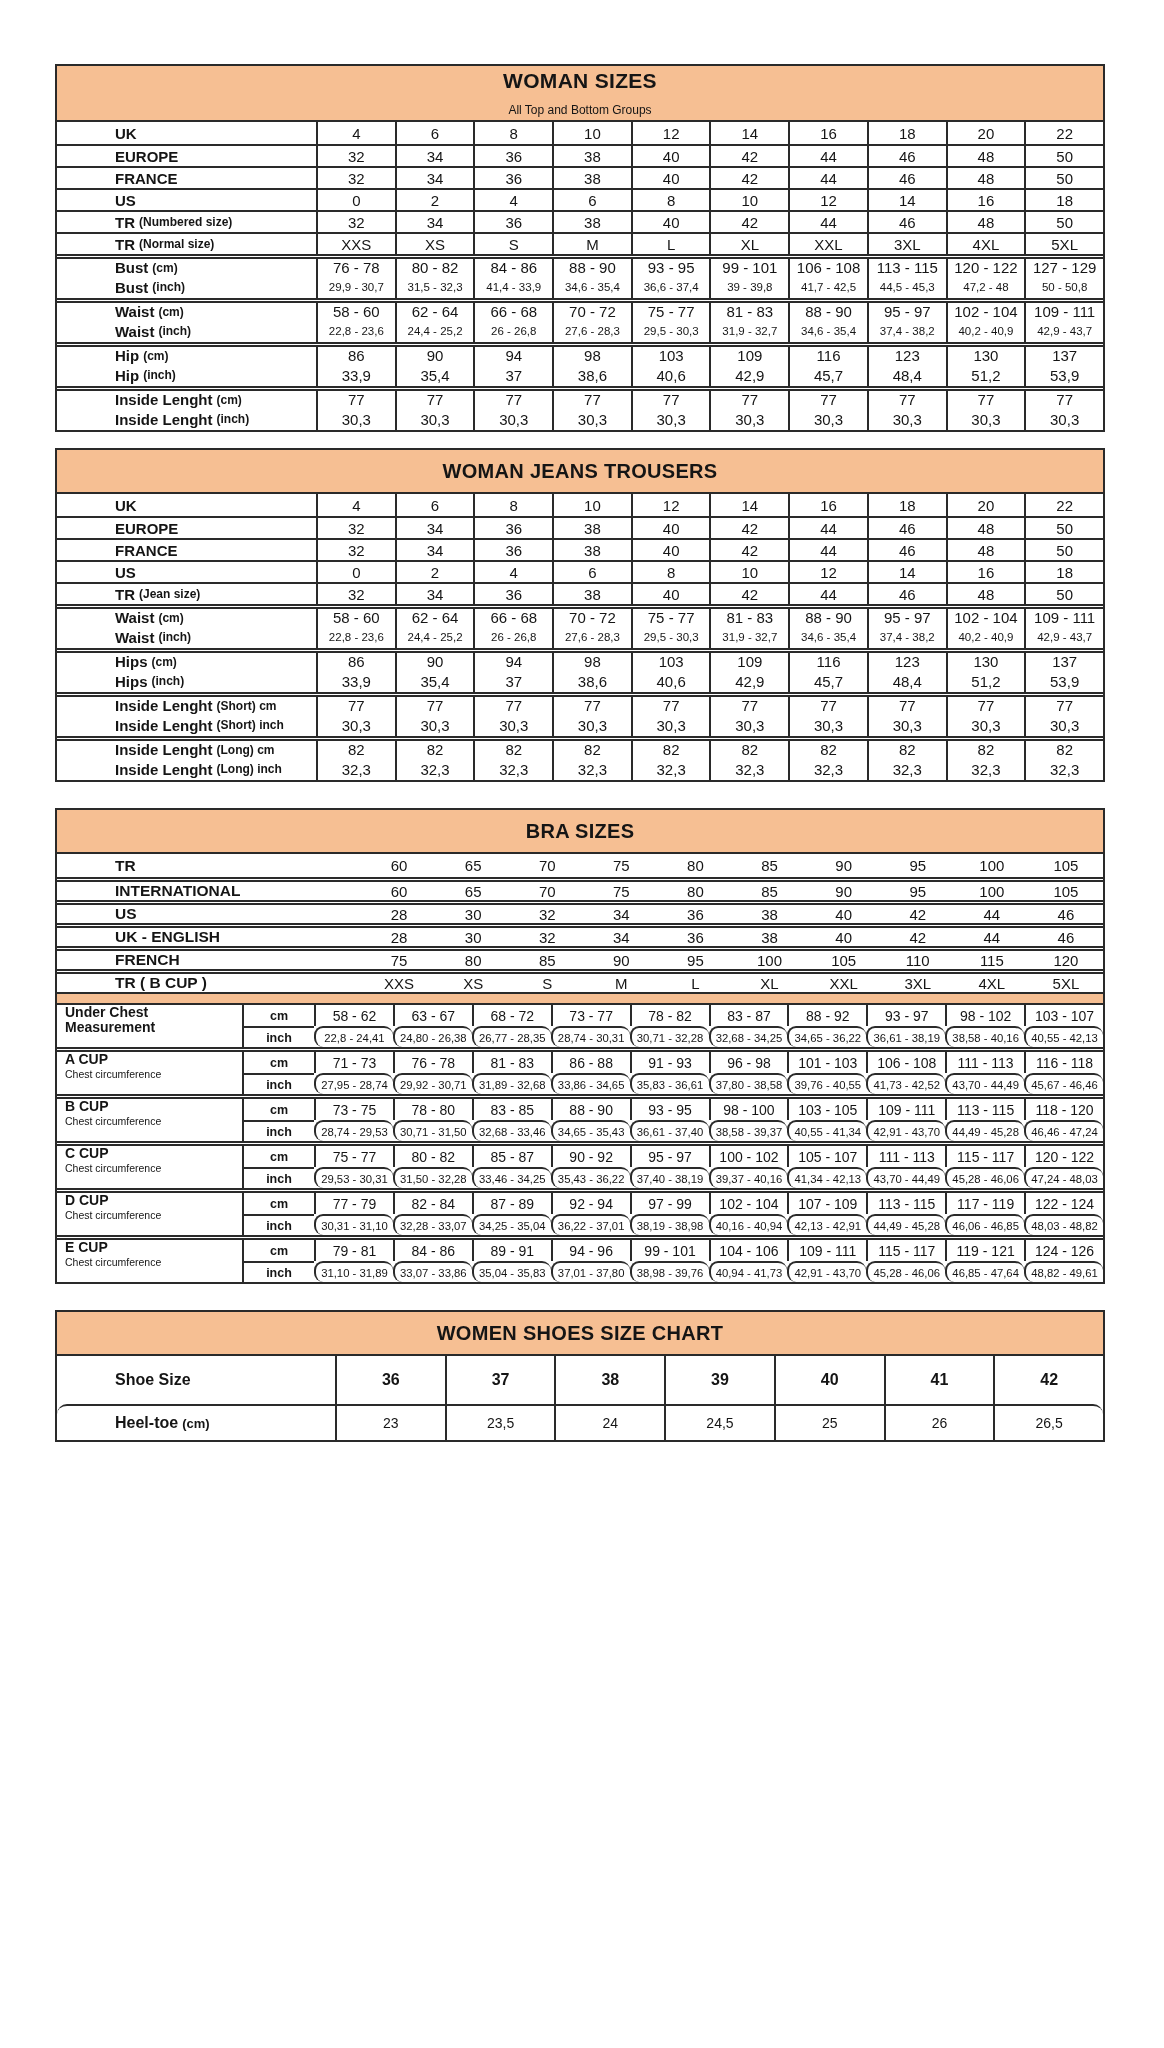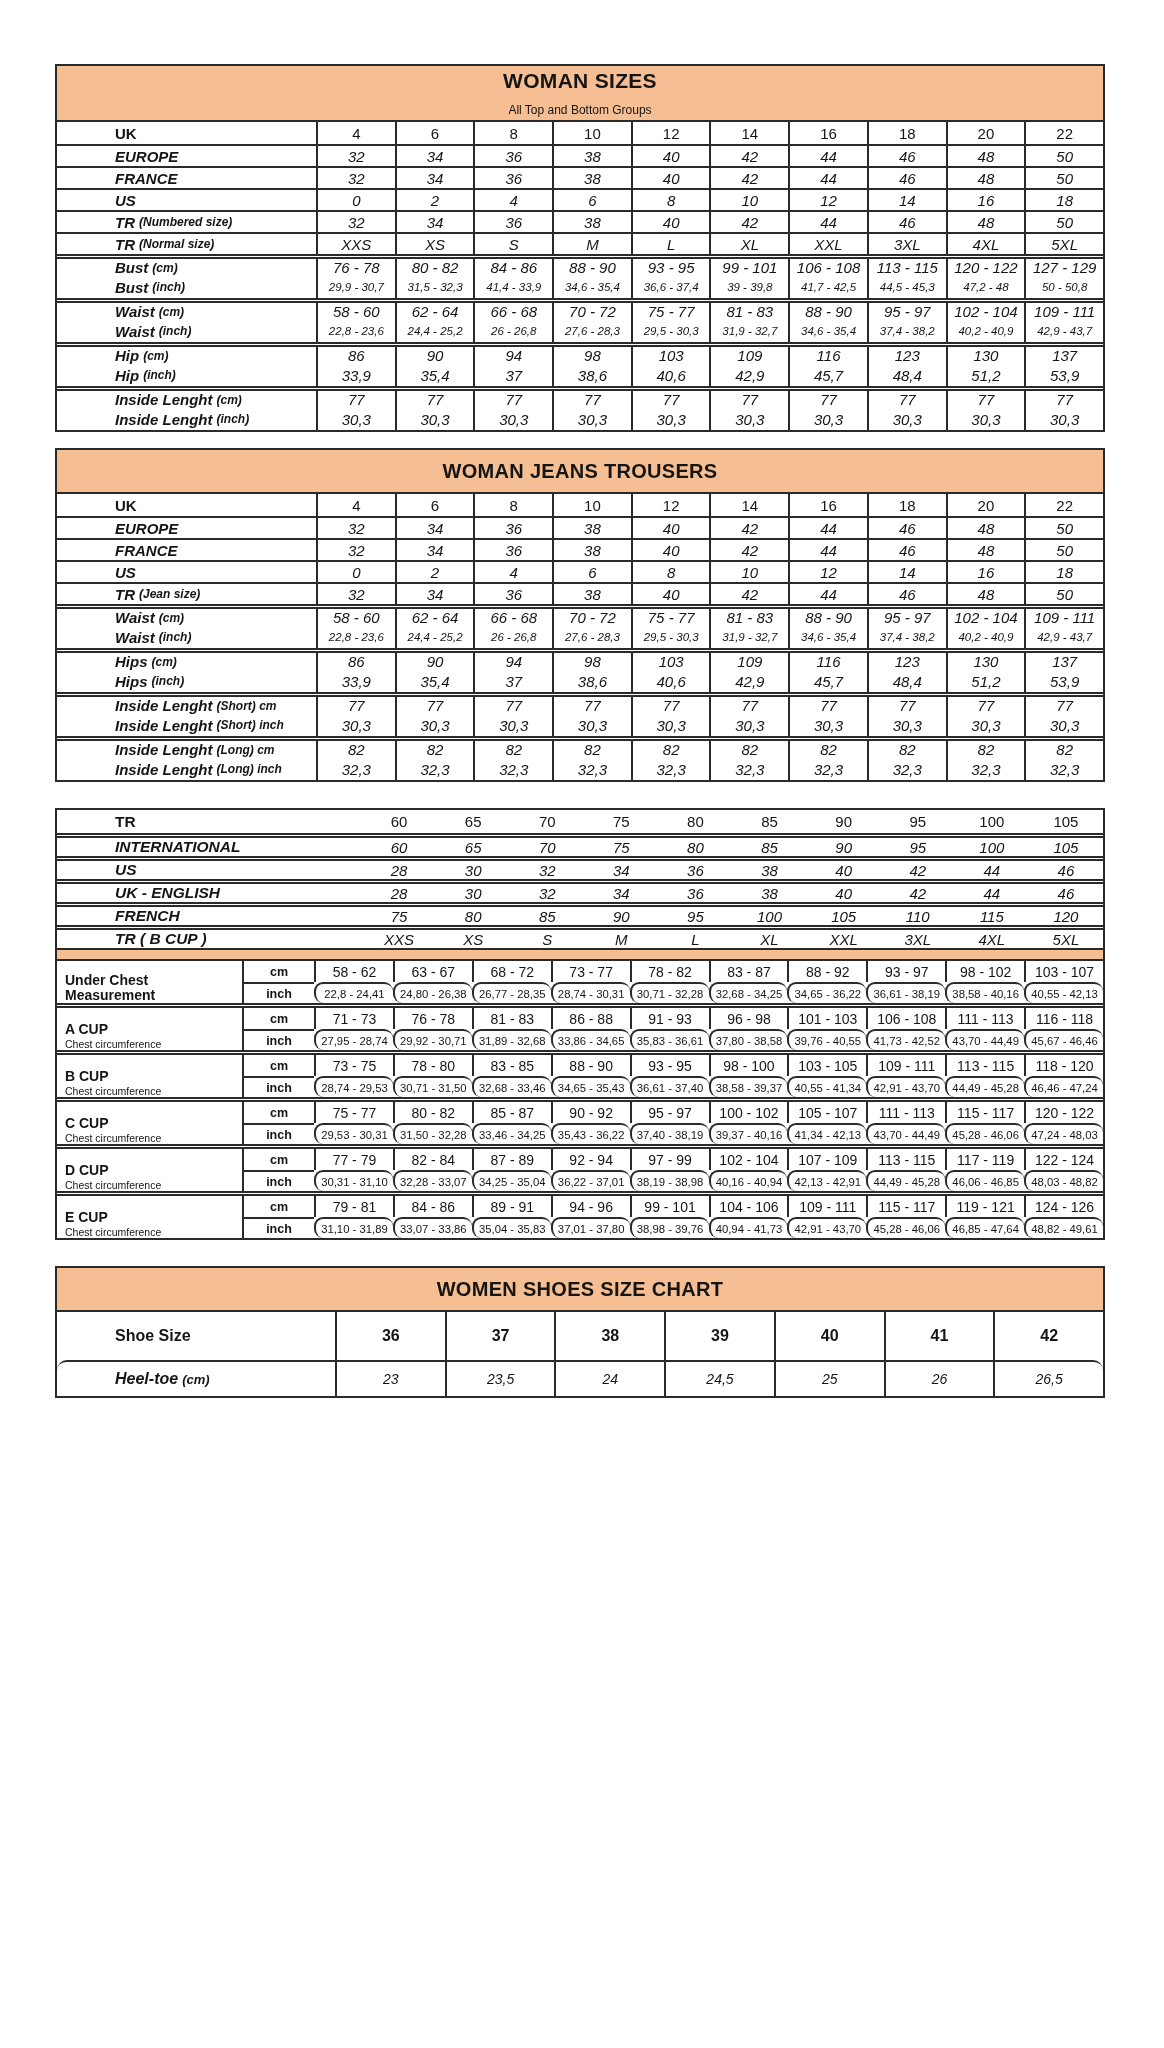--- a/index.html
+++ b/index.html
@@ -32,21 +32,21 @@
   .trow { display: grid; padding-left: 48px; }
   .cols10 .trow { grid-template-columns: 211px repeat(10, 1fr); }
   .t-bratop .trow { grid-template-columns: 257px repeat(10, 1fr); }
   .cols7 .trow { grid-template-columns: 230px repeat(7, 1fr); }
 
   .t-std .trow { height: 22px; }
   .t-bratop .trow { height: 23px; }
   .t-shoes .trow.tall { height: 48px; }
   .t-shoes .trow.mid { height: 36px; border-radius: 10px; }
 
-  .trow + .trow { border-top: 2px solid var(--line); font-style: italic; }
+  .trow + .trow { border-top: 2px solid var(--line); }
   .trow.thick { border-top: 5px double var(--line); }
   .trow.noline { border-top: none; }
   .t-bratop .trow + .trow { border-top: 5px double var(--line); }
 
   .cell { display: flex; align-items: center; justify-content: center; overflow: hidden; }
   .tgrid .cell + .cell { border-left: 2px solid var(--line); }
   .t-bratop .cell + .cell { border-left: none; }
 
   .cell.label { justify-content: flex-start; padding-left: 10px; white-space: nowrap; }
   .lmain { font-size: 15px; font-weight: bold; }
@@ -71,21 +71,21 @@
   
   .bra-group {
     display: grid;
     grid-template-columns: 185px 72px repeat(10, 1fr);
     grid-template-rows: 21px 21px;
   }
   .bra-group + .bra-group { border-top: 5px double var(--line); }
   .bra-group .cell { border-left: 2px solid var(--line); }
   .bra-group .glabel {
     grid-row: 1 / 3; border-left: none;
-    flex-direction: column; align-items: flex-start; justify-content: flex-end;
+    flex-direction: column; align-items: flex-start; justify-content: flex-start;
     padding-left: 8px;
   }
   .bra-group .glabel .lmain { font-size: 14px; line-height: 15px; white-space: normal; }
   .bra-group .lsub { font-size: 10.5px; font-weight: normal; margin-top: 1px; }
   .bra-group .unit { font-size: 12.5px; font-weight: bold; }
   .bra-group .val { font-size: 14px; }
   .bra-group .val.dense { font-size: 11.3px; border-radius: 9px; }
   .bra-group .r2 { border-top: 2px solid var(--line); }
 
   .gap16 { margin-top: 16px; }
@@ -531,20 +531,23 @@
           <div class="cell val">32,3</div>
           <div class="cell val">32,3</div>
           <div class="cell val">32,3</div>
           <div class="cell val">32,3</div>
           <div class="cell val">32,3</div>
         </div>
       </div>
   </section>
 
   <section class="size-table gap26">
+    <header class="band">
+      <div class="band-title">BRA SIZES</div>
+    </header>
     <div class="tbody tgrid t-bratop">
         <div class="trow">
           <div class="cell label">
             <div class="lmain">TR</div>
           </div>
           <div class="cell val">60</div>
           <div class="cell val">65</div>
           <div class="cell val">70</div>
           <div class="cell val">75</div>
           <div class="cell val">80</div>

